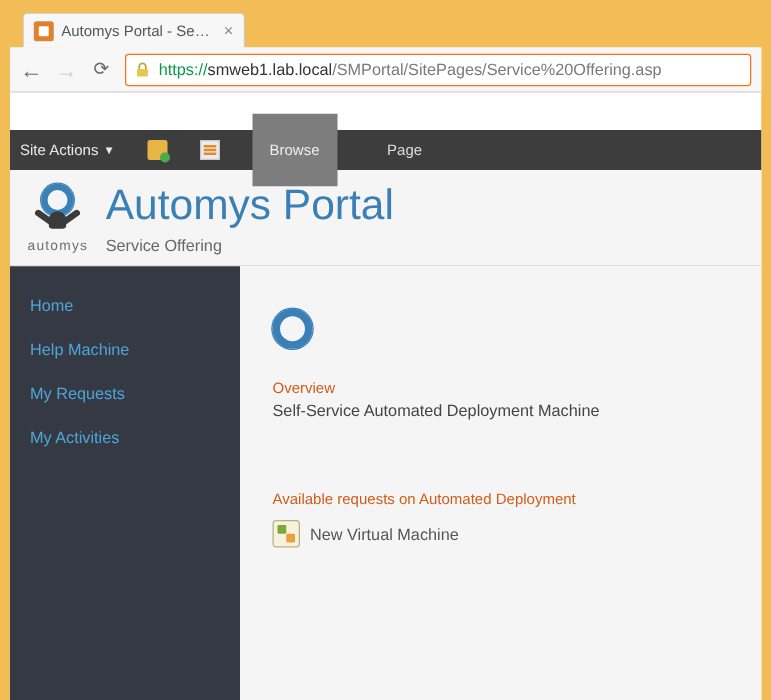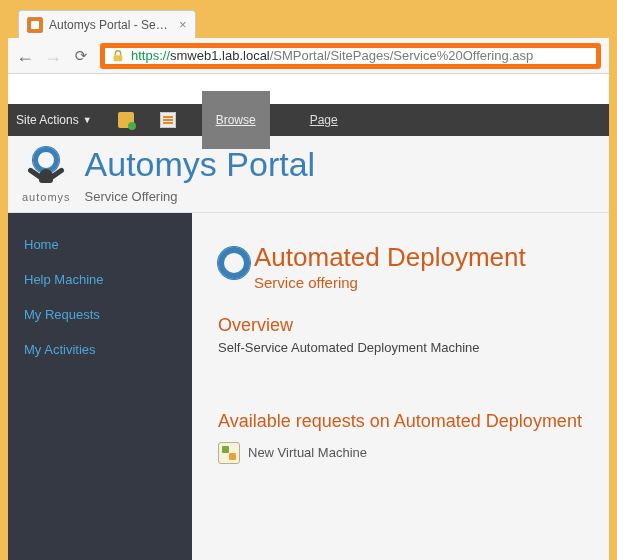--- a/index.html
+++ b/index.html
@@ -12,38 +12,38 @@
 .tab { background: #f7f7f7; border: 1px solid #c9c9c9; border-bottom: none; border-radius: 4px 4px 0 0; height: 28px; display: flex; align-items: center; padding: 0 8px; max-width: 180px; position: relative; }
 .tab .favicon { width: 16px; height: 16px; background: #e67e22; border: 1px solid #c85; display: inline-block; margin-right: 6px; position: relative; border-radius: 2px; }
 .tab .favicon::after { content: ""; position: absolute; inset: 3px; background: #fff; border-radius: 1px; }
 .tab-title { font-size: 12px; color: #555; white-space: nowrap; overflow: hidden; text-overflow: ellipsis; max-width: 120px; }
 .tab-close { margin-left: 10px; color: #888; font-size: 13px; cursor: pointer; }
 
 .addrbar { background: #f7f7f7; border-bottom: 1px solid #d4d4d4; height: 36px; display: flex; align-items: center; padding: 0 8px; gap: 10px; }
 .nav-btn { color: #6b6b6b; font-size: 18px; line-height: 1; cursor: pointer; width: 18px; text-align: center; }
 .nav-btn.disabled { color: #cfcfcf; cursor: default; }
 .reload { font-size: 15px; }
-.url-wrap { flex: 1; display: flex; align-items: center; background: #fff; border: 5px solid #f97316; border-radius: 3px; height: 26px; padding: 0 6px; gap: 6px; overflow: hidden; }
+.url-wrap { flex: 1; display: flex; align-items: center; background: #fff; border: 1px solid #f97316; border-radius: 3px; height: 26px; padding: 0 6px; gap: 6px; overflow: hidden; }
 .lock { width: 14px; height: 14px; }
 .url { font-size: 13px; color: #333; white-space: nowrap; }
 .url .proto { color: #079b4a; }
 .url .host { color: #333; }
 .url .path { color: #7a7a7a; }
 
 .page { position: absolute; top: 66px; left: 0; right: 0; bottom: 0; background: #fff; }
 
 .ribbon { background: #3d3d3d; height: 32px; display: flex; align-items: center; padding: 0 8px; color: #e8e8e8; font-size: 12px; gap: 26px; }
 .site-actions { display: flex; align-items: center; gap: 4px; cursor: pointer; }
 .site-actions .caret { font-size: 9px; }
 .ribbon-icon { width: 16px; height: 16px; display: inline-block; position: relative; cursor: pointer; }
 .folder-icon { background: #e7b545; border-radius: 2px; }
 .folder-icon::after { content: ""; position: absolute; right: -2px; bottom: -2px; width: 8px; height: 8px; background: #4bab4b; border-radius: 50%; }
 .doc-icon { background: #eceaea; border: 1px solid #c9c9c9; }
 .doc-icon::after { content: ""; position: absolute; left: 2px; right: 2px; top: 3px; height: 2px; background: #e08a2a; box-shadow: 0 3px 0 #e08a2a, 0 6px 0 #e08a2a; }
-.ribbon-tab { padding: 22px 14px; cursor: pointer; color: #ddd; text-decoration: underline; }
+.ribbon-tab { padding: 22px 14px; cursor: pointer; color: #ddd; }
 .ribbon-tab.active { background: #7d7d7d; color: #eee; }
 
 .banner { display: flex; align-items: center; padding: 10px 14px 8px 14px; background: #f5f5f5; border-bottom: 1px solid #e0e0e0; }
 .logo-block { display: flex; flex-direction: column; align-items: center; margin-right: 14px; }
 .logo-icon { width: 42px; height: 42px; position: relative; }
 .gear-ring { width: 26px; height: 26px; border: 5px solid #3a7fb5; border-radius: 50%; position: absolute; left: 8px; top: 0; box-shadow: 0 0 0 1px #3a7fb5; }
 .logo-body { position: absolute; left: 14px; top: 22px; width: 14px; height: 14px; background: #3b3b3b; border-radius: 50% 50% 3px 3px; }
 .logo-arm { position: absolute; top: 24px; width: 16px; height: 5px; background: #3b3b3b; border-radius: 3px; }
 .logo-arm.l { left: 2px; transform: rotate(35deg); }
 .logo-arm.r { right: 2px; transform: rotate(-35deg); }
@@ -54,21 +54,21 @@
 
 .body-row { display: flex; height: calc(100% - 127px); }
 .sidebar { background: #343943; width: 184px; padding-top: 14px; }
 .side-link { color: #4ea6d8; font-size: 13px; padding: 10px 16px; cursor: pointer; }
 
 .content { flex: 1; background: #f5f5f5; padding: 30px 0 0 26px; overflow: hidden; }
 .svc-head { display: flex; align-items: flex-start; gap: 4px; margin-bottom: 24px; }
 .svc-gear { width: 32px; height: 32px; border: 6px solid #3a7fb5; border-radius: 50%; box-shadow: 0 0 0 1px #3a7fb5; margin-top: 4px; flex-shrink: 0; }
 .svc-title { font-size: 26px; color: #d15c19; font-weight: 400; line-height: 1.1; }
 .svc-sub { font-size: 15px; color: #d15c19; margin-top: 2px; }
-.section-h { font-size: 18px; color: #d15c19; margin-bottom: 4px; }
+.section-h { font-size: 12px; color: #d15c19; margin-bottom: 4px; }
 .section-p { font-size: 13px; color: #444; margin-bottom: 56px; }
 .req-item { display: flex; align-items: center; gap: 8px; margin-top: 10px; }
 .vm-icon { width: 22px; height: 22px; background: #f6f2dd; border: 1px solid #b8b180; border-radius: 3px; position: relative; }
 .vm-icon::before { content: ""; position: absolute; left: 3px; top: 3px; width: 7px; height: 7px; background: #7aa93c; border-radius: 1px; }
 .vm-icon::after { content: ""; position: absolute; right: 3px; bottom: 3px; width: 7px; height: 7px; background: #e9a23b; border-radius: 1px; }
 .req-label { font-size: 13px; color: #555; cursor: pointer; }
 </style>
 </head>
 <body>
 
@@ -128,24 +128,20 @@
         <div class="sidebar">
           <div class="side-link">Home</div>
           <div class="side-link">Help Machine</div>
           <div class="side-link">My Requests</div>
           <div class="side-link">My Activities</div>
         </div>
 
         <div class="content">
           <div class="svc-head">
             <div class="svc-gear"></div>
-            <div>
-              <div class="svc-title">Automated Deployment</div>
-              <div class="svc-sub">Service offering</div>
-            </div>
           </div>
 
           <div class="section-h">Overview</div>
           <div class="section-p">Self-Service Automated Deployment Machine</div>
 
           <div class="section-h">Available requests on Automated Deployment</div>
           <div class="req-item">
             <span class="vm-icon"></span>
             <span class="req-label">New Virtual Machine</span>
           </div>

